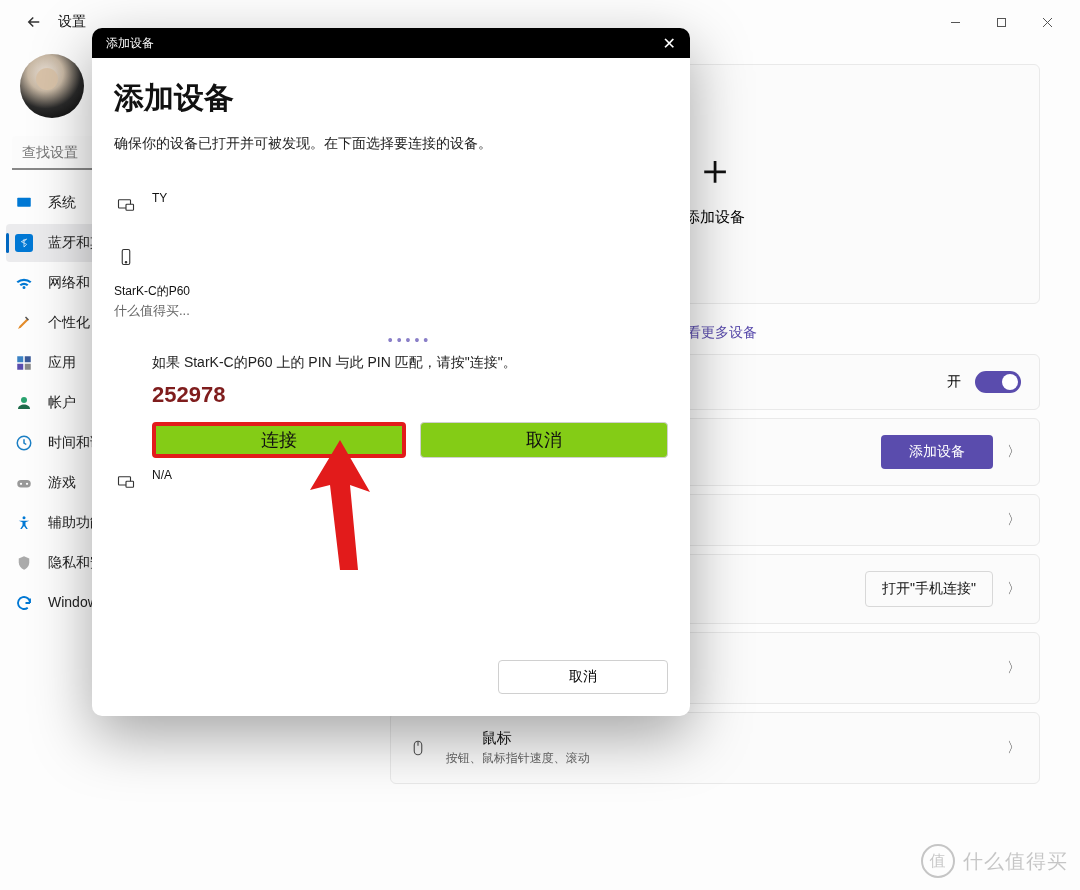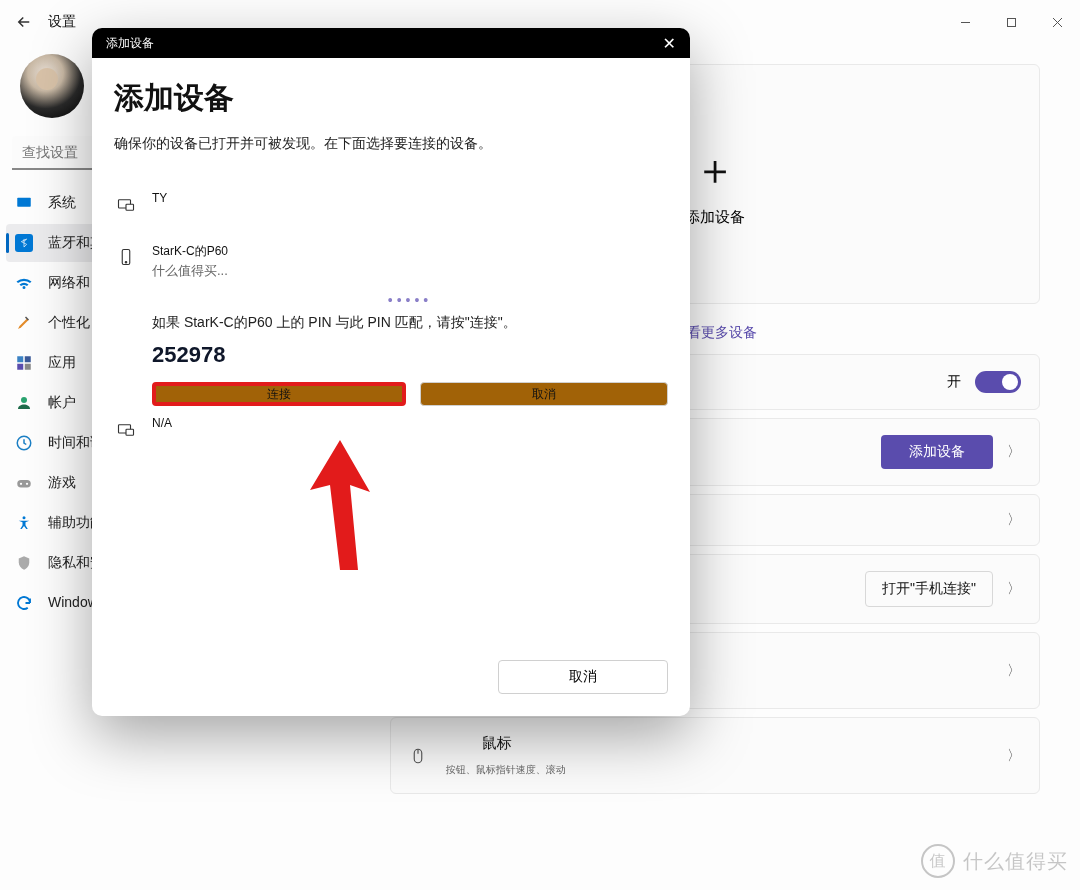--- a/index.html
+++ b/index.html
@@ -1,20 +1,20 @@
 <!DOCTYPE html>
 <html><head>
 <meta charset="utf-8">
 <style>
 * { box-sizing: border-box; margin: 0; padding: 0; font-family: "Segoe UI", "Microsoft YaHei", sans-serif; }
 html, body { width: 1080px; height: 890px; overflow: hidden; background: #fdfdfd; }
 body { position: relative; }
 
 
-.titlebar { height: 44px; display: flex; align-items: center; padding: 0 0; }
+.titlebar { height: 44px; display: flex; align-items: center; padding: 0 10px; }
 .tb-left { display: flex; align-items: center; gap: 14px; padding-left: 14px; }
 .tb-back { width: 20px; height: 20px; display: flex; align-items: center; justify-content: center; color: #333; font-size: 16px; }
 .tb-title { font-size: 14px; color: #111; }
 .tb-controls { margin-left: auto; display: flex; }
 .tb-btn { width: 46px; height: 32px; display: flex; align-items: center; justify-content: center; color: #555; }
 .tb-btn svg { width: 11px; height: 11px; }
 
 
 .sidebar { position: absolute; left: 0; top: 44px; width: 300px; bottom: 0; padding: 10px 0 0 0; }
 .avatar { width: 64px; height: 64px; border-radius: 50%; margin: 0 0 18px 20px; background: radial-gradient(circle at 40% 30%, #e8dfd6 0%, #c8b8a4 30%, #2a2a2a 60%, #000 100%); position: relative; overflow: hidden; }
@@ -33,21 +33,21 @@
 
 .main { position: absolute; left: 300px; right: 0; top: 44px; bottom: 0; padding: 20px 40px 0 90px; overflow: hidden; }
 .card { background: #fbfbfb; border: 1px solid #e9e9e9; border-radius: 6px; padding: 16px 18px; display: flex; align-items: center; gap: 18px; margin-bottom: 8px; }
 .bigcard { height: 240px; justify-content: center; flex-direction: column; gap: 10px; }
 .plus { font-size: 42px; font-weight: 200; color: #111; }
 .bigcard .lbl { font-size: 15px; }
 .link { color: #5a4cad; font-size: 14px; text-align: center; padding: 12px 0; }
 .row { display: flex; align-items: center; width: 100%; }
 .row .grow { flex: 1; }
 .row .title { font-size: 15px; color: #111; margin-left: 36px; }
-.row .sub { font-size: 10px; color: #666; margin-top: 10px; }
+.row .sub { font-size: 12px; color: #666; margin-top: 2px; }
 .toggle { width: 46px; height: 22px; border-radius: 11px; background: #5a4cad; position: relative; }
 .toggle::after { content: ""; position: absolute; right: 3px; top: 3px; width: 16px; height: 16px; border-radius: 50%; background: #fff; }
 .toggle-label { font-size: 14px; margin-right: 14px; }
 .chev { color: #555; font-size: 14px; margin-left: 14px; }
 .btn-purple { background: #5a4cad; color: #fff; border: none; border-radius: 4px; padding: 8px 28px; font-size: 14px; }
 .btn-outline { background: #fbfbfb; border: 1px solid #d8d8d8; border-radius: 4px; padding: 8px 16px; font-size: 14px; color: #111; }
 
 
 .dialog { position: absolute; left: 92px; top: 28px; width: 598px; height: 688px; background: #fff; border-radius: 10px; box-shadow: 0 20px 60px rgba(0,0,0,0.35); display: flex; flex-direction: column; overflow: hidden; z-index: 10; }
 .dlg-hdr { height: 30px; background: #000; color: #fff; display: flex; align-items: center; padding: 0 14px; font-size: 12px; }
@@ -55,23 +55,23 @@
 .dlg-body { padding: 20px 22px 0 22px; flex: 1; overflow: hidden; }
 .dlg-body h1 { font-size: 30px; font-weight: 600; color: #111; margin-bottom: 16px; }
 .dlg-body .desc { font-size: 14px; color: #222; margin-bottom: 28px; }
 .devrow { display: flex; align-items: flex-start; gap: 14px; padding: 10px 0 16px 0; }
 .devicon { width: 24px; height: 24px; display: flex; align-items: center; justify-content: center; color: #333; margin-top: 2px; }
 .devinfo .dname { font-size: 12px; color: #111; }
 .devinfo .dstatus { font-size: 13px; color: #666; margin-top: 2px; }
 .connecting { padding-left: 38px; }
 .dots { text-align: center; color: #8a7fc8; letter-spacing: 4px; font-size: 14px; margin: 6px 0; }
 .pin-line { font-size: 14px; color: #222; margin-bottom: 10px; }
-.pin { font-size: 22px; font-weight: 600; color: #0f172a; margin-bottom: 14px; }
+.pin { font-size: 22px; font-weight: 600; color: #7f1d1d; margin-bottom: 14px; }
 .btnrow { display: flex; gap: 14px; }
-.btnrow button { flex: 1; height: 24px; background: #a16207; border: 1px solid #d0d0d0; border-radius: 4px; font-size: 12px; color: #111; }
+.btnrow button { flex: 1; height: 36px; background: #84cc16; border: 1px solid #d0d0d0; border-radius: 4px; font-size: 18px; color: #111; }
 .redbox { border: 4px solid #e21b1b !important; }
 .arrow-annot { position: absolute; left: 300px; top: 430px; z-index: 20; pointer-events: none; }
 
 .dlg-footer { padding: 0 22px 22px 22px; display: flex; }
 .dlg-footer button { margin-left: auto; width: 170px; height: 34px; background: #fff; border: 1px solid #d0d0d0; border-radius: 4px; font-size: 14px; }
 
 
 .wm { position: absolute; right: 12px; bottom: 12px; display: flex; align-items: center; gap: 8px; color: rgba(0,0,0,0.22); font-size: 20px; font-weight: 500; z-index: 30; letter-spacing: 1px; }
 .wm .circ { width: 34px; height: 34px; border-radius: 50%; border: 2px solid rgba(0,0,0,0.22); display: flex; align-items: center; justify-content: center; font-size: 16px; }
 
@@ -318,21 +318,21 @@
           <svg class="icon-svg" viewBox="0 0 24 24" fill="none" stroke="currentColor" stroke-width="1.5">
             <rect x="2" y="5" width="16" height="11" rx="1"></rect>
             <rect x="12" y="11" width="10" height="8" rx="1" fill="#fff"></rect>
           </svg>
         </span>
       <div class="devinfo">
           <div class="dname">TY</div>
         </div>
     </div>
 
-    <div class="devrow" style="padding-bottom:6px;">
+    <div class="devrow" style="padding-bottom:6px;flex-direction:column;">
       <span class="devicon">
           <svg class="icon-svg" viewBox="0 0 24 24" fill="none" stroke="currentColor" stroke-width="1.5">
             <rect x="7" y="2" width="10" height="20" rx="2"></rect>
             <circle cx="12" cy="19" r="1" fill="currentColor"></circle>
           </svg>
         </span>
       <div class="devinfo">
         <div class="dname">StarK-C的P60</div>
         <div class="dstatus">什么值得买...</div>
       </div>

